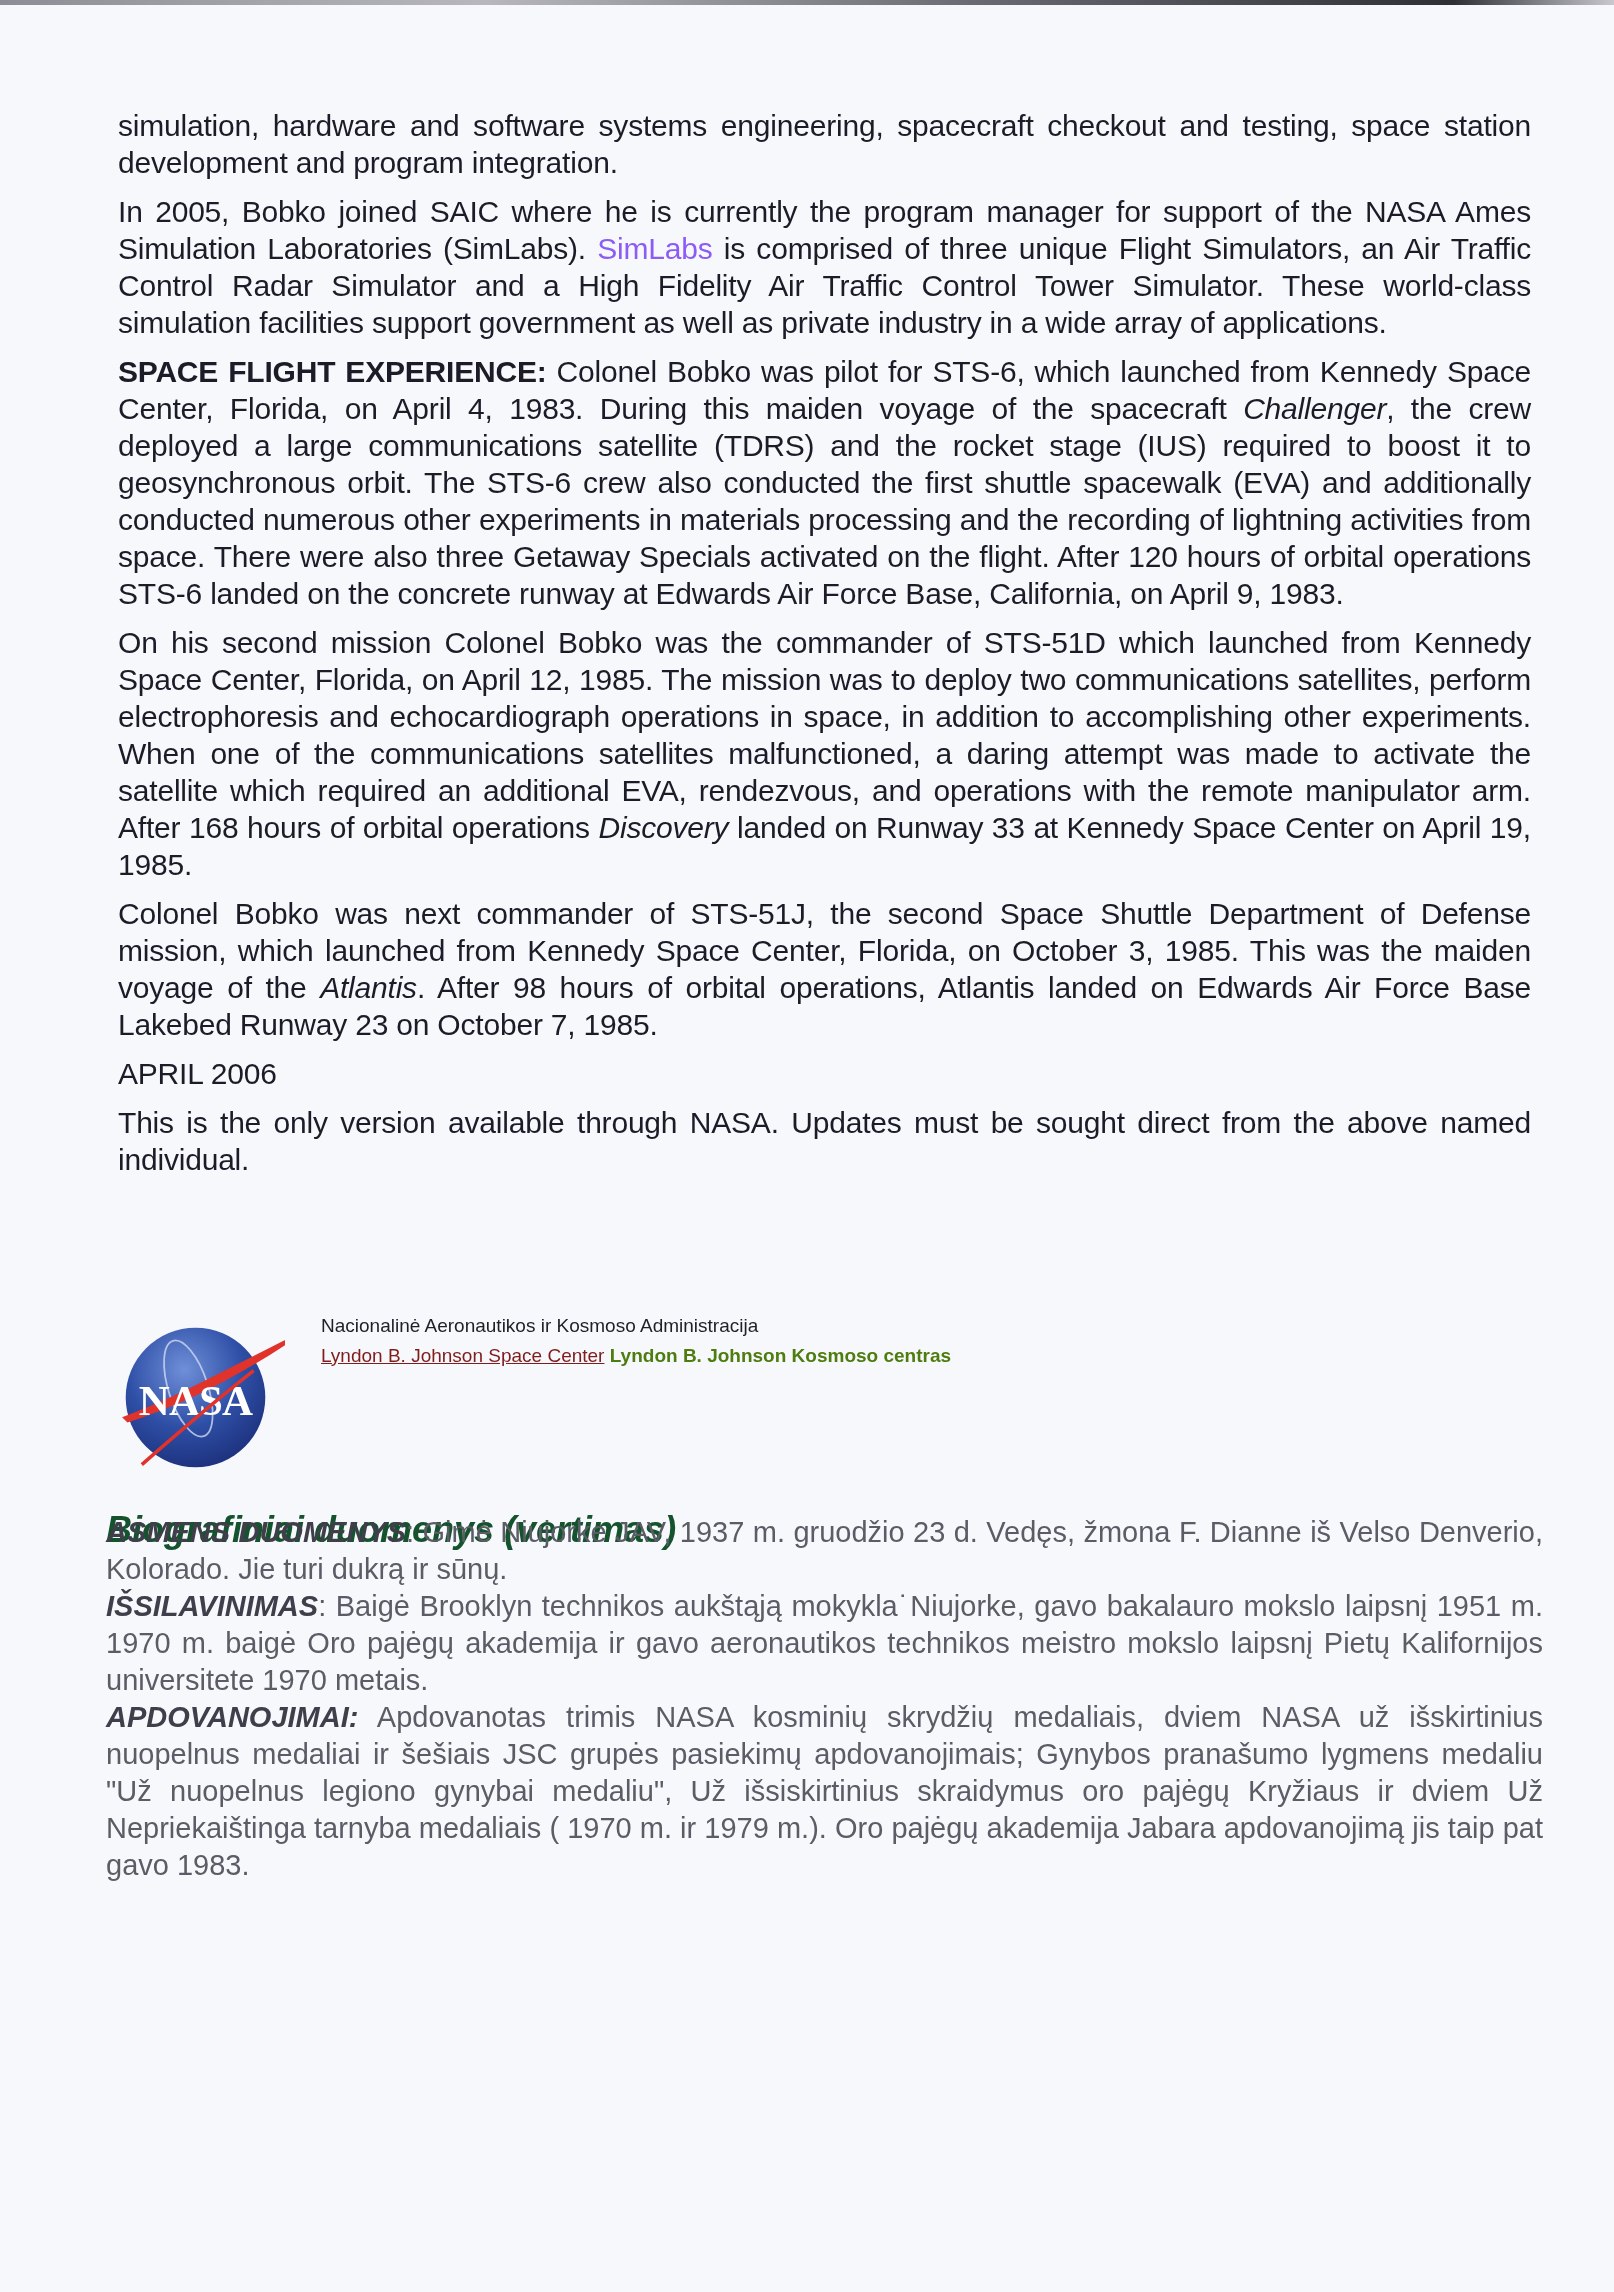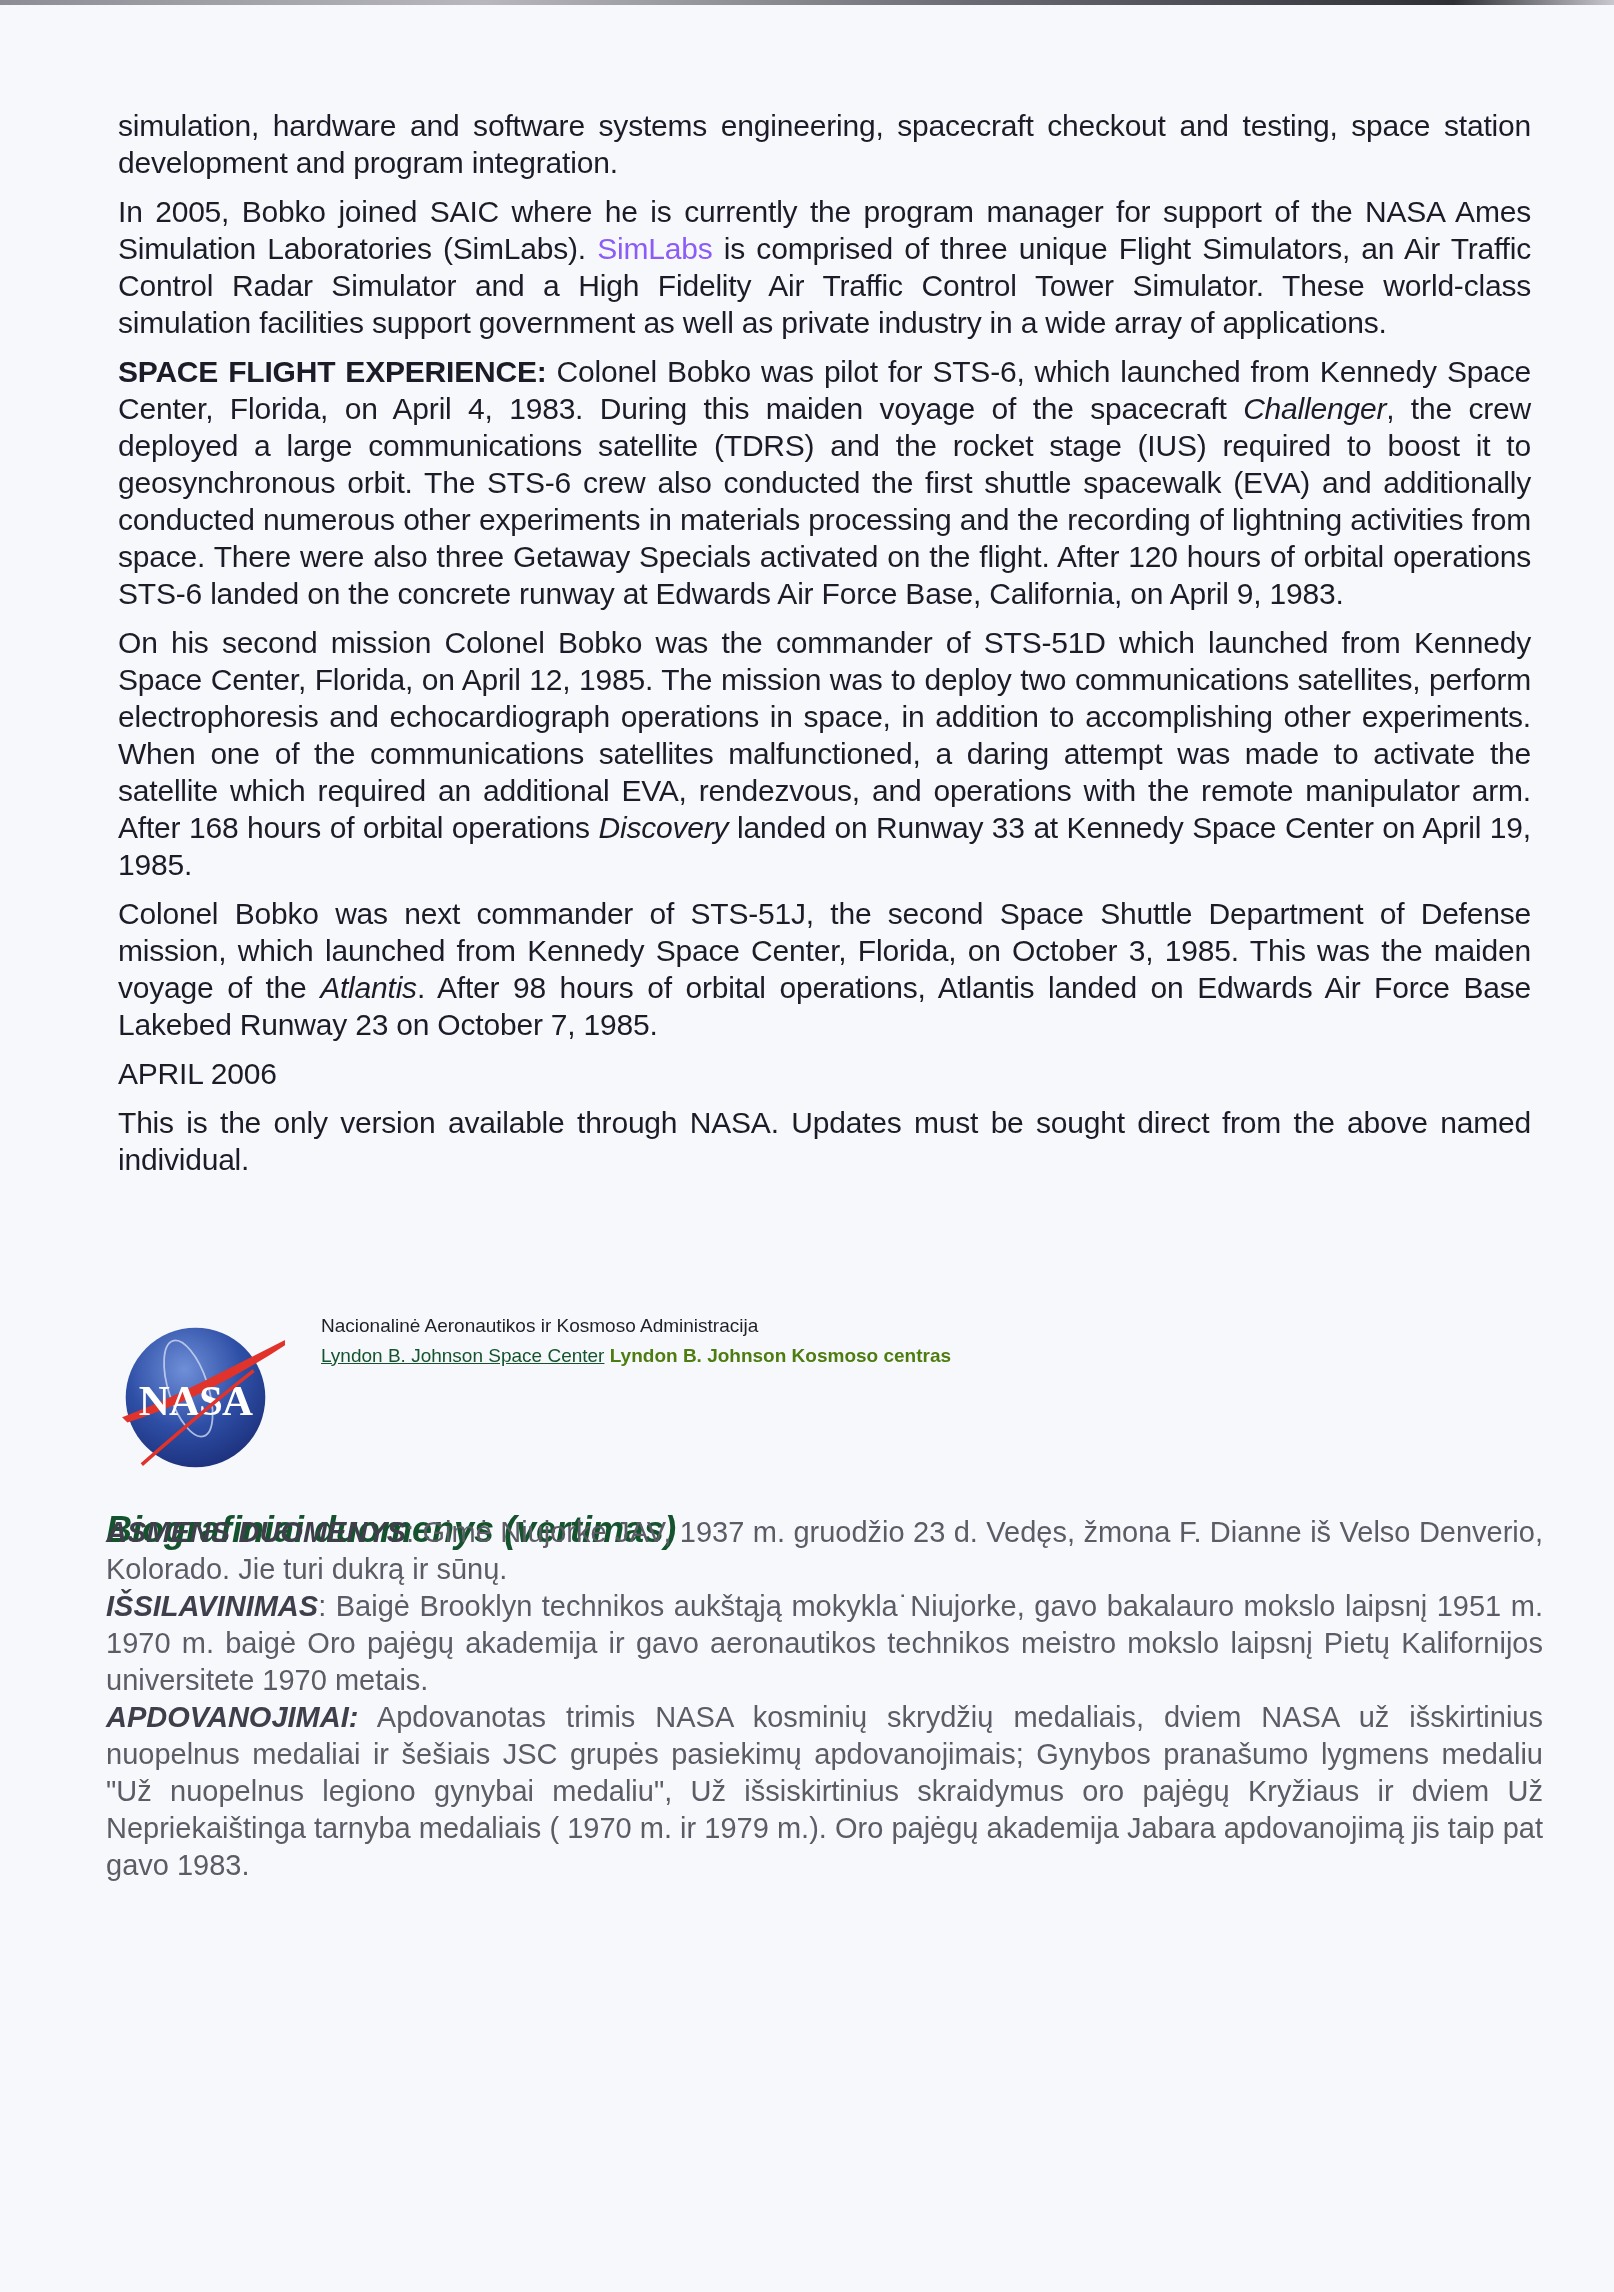--- a/index.html
+++ b/index.html
@@ -23,21 +23,21 @@
     .para b { font-weight: bold; }
     .link-simlabs { color: #8b5cf6; }
     .logo-block {
       position: absolute; left: 106px; top: 1308px; width: 1164px; height: 170px;
     }
     .nasa-logo { position: absolute; left: 0; top: 0; width: 179px; height: 170px; }
     .addr {
       position: absolute; left: 215px; top: 3px;
       font-size: 19px; line-height: 29.6px; color: #1f1f28;
     }
-    .addr .jsc-link { color: #14532d; text-decoration: underline; }
+    .addr .jsc-link { color: #7f1d1d; text-decoration: underline; }
     .addr .jsc-lt { font-weight: bold; color: #4d7c0f; }
     .section-title {
       position: absolute; left: 106px; top: 1509px;
       font-size: 36px; font-weight: bold; font-style: italic; color: #14532d;
       margin: 0;
     }
     .lt {
       position: absolute; left: 106px; top: 1514px; width: 1437px;
       font-size: 29px; line-height: 37px; text-align: justify;
       color: #5b5c66; margin: 0;

